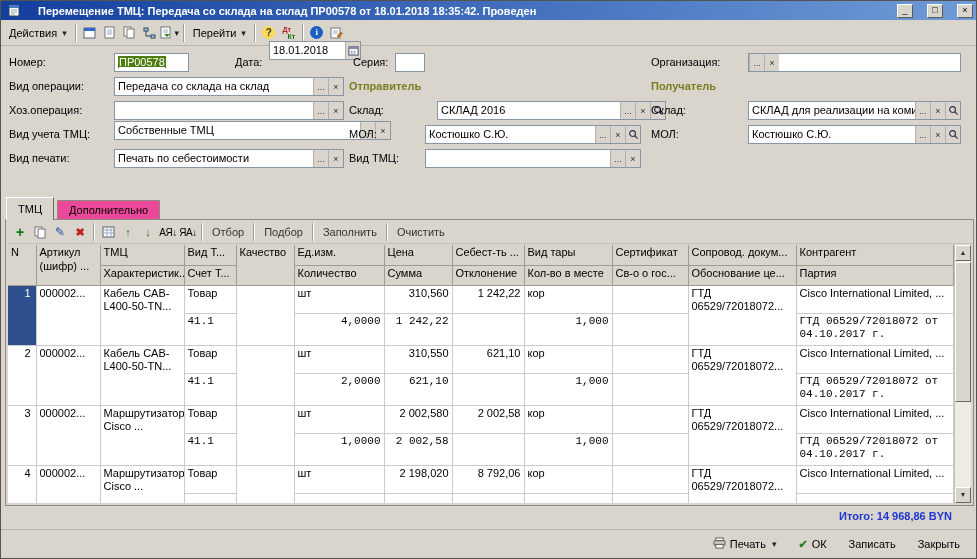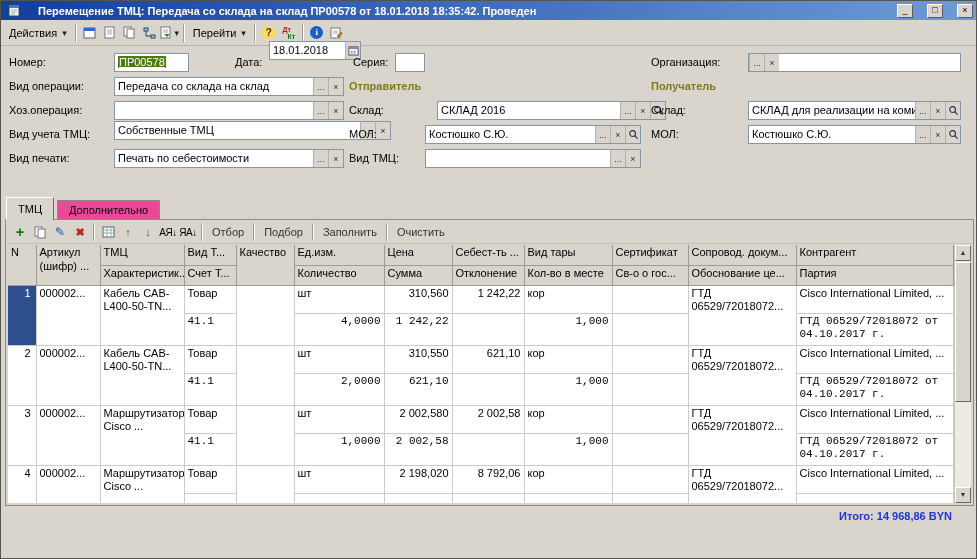--- a/index.html
+++ b/index.html
@@ -433,14 +433,34 @@
         <div class="sbtn">▼</div>
       </div>
     </div>
   </div>
 
   <div class="total">
     <span>Итого:</span>
     <span>14 968,86 BYN</span>
   </div>
 
+  <div class="btnbar">
+    <span class="bbtn drop">
+      <span><svg width="13" height="12" viewBox="0 0 14 13">
+            <rect x="3" y="1" width="8" height="3" fill="#fff" stroke="#555"></rect>
+            <rect x="1" y="4" width="12" height="5" rx="1" fill="#c9c5bd" stroke="#555"></rect>
+            <rect x="3" y="8" width="8" height="4" fill="#fff" stroke="#555"></rect>
+          </svg></span>
+      <span>Печать</span>
+    </span>
+    <span class="bbtn">
+      <span class="okchk">✔</span>
+      <span>ОК</span>
+    </span>
+    <span class="bbtn">
+        <span>Записать</span>
+      </span>
+    <span class="bbtn">
+        <span>Закрыть</span>
+      </span>
+  </div>
 
 </div>
 
 </body></html>

